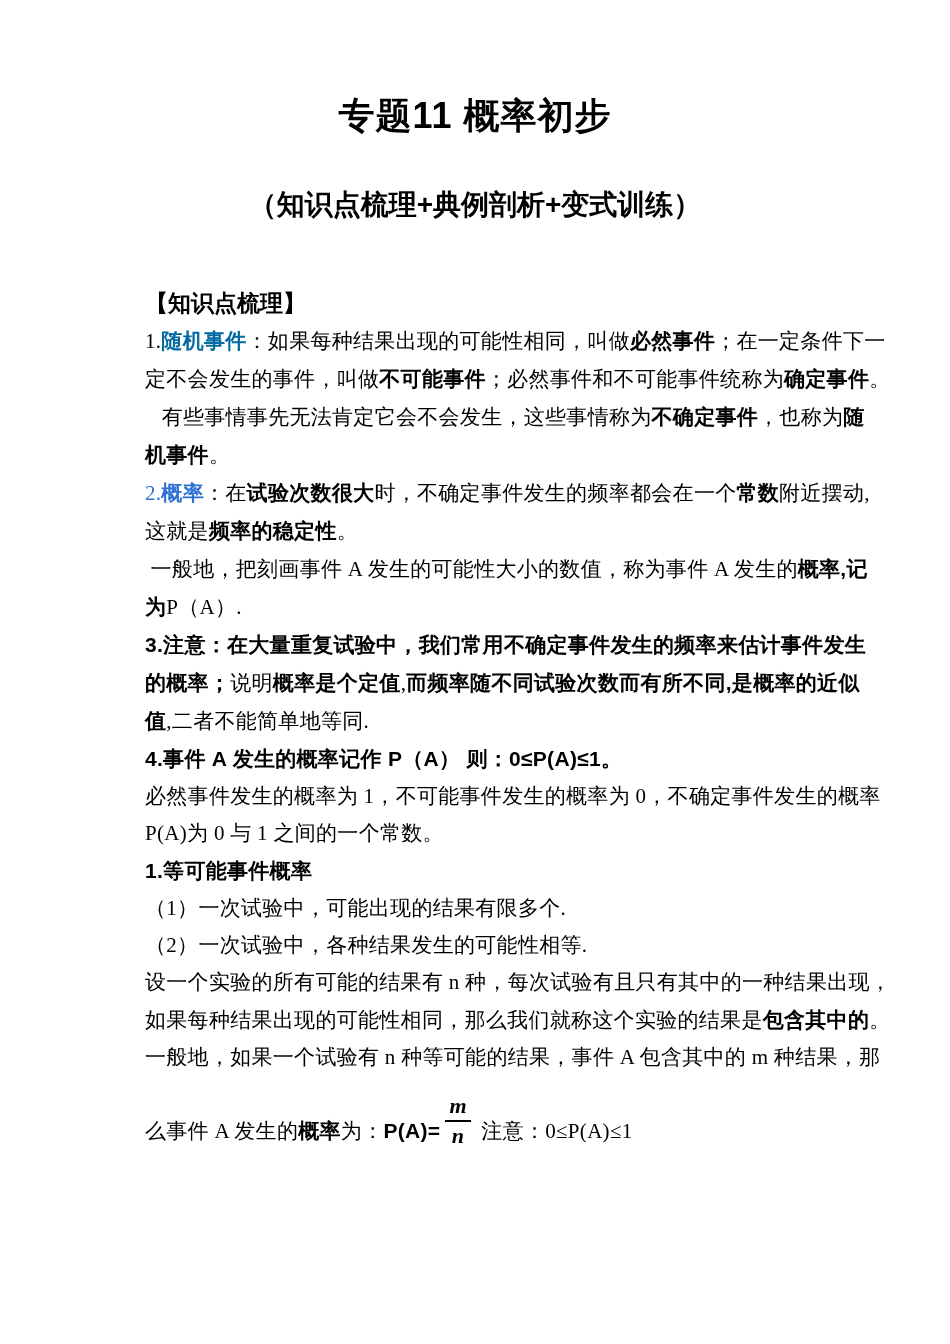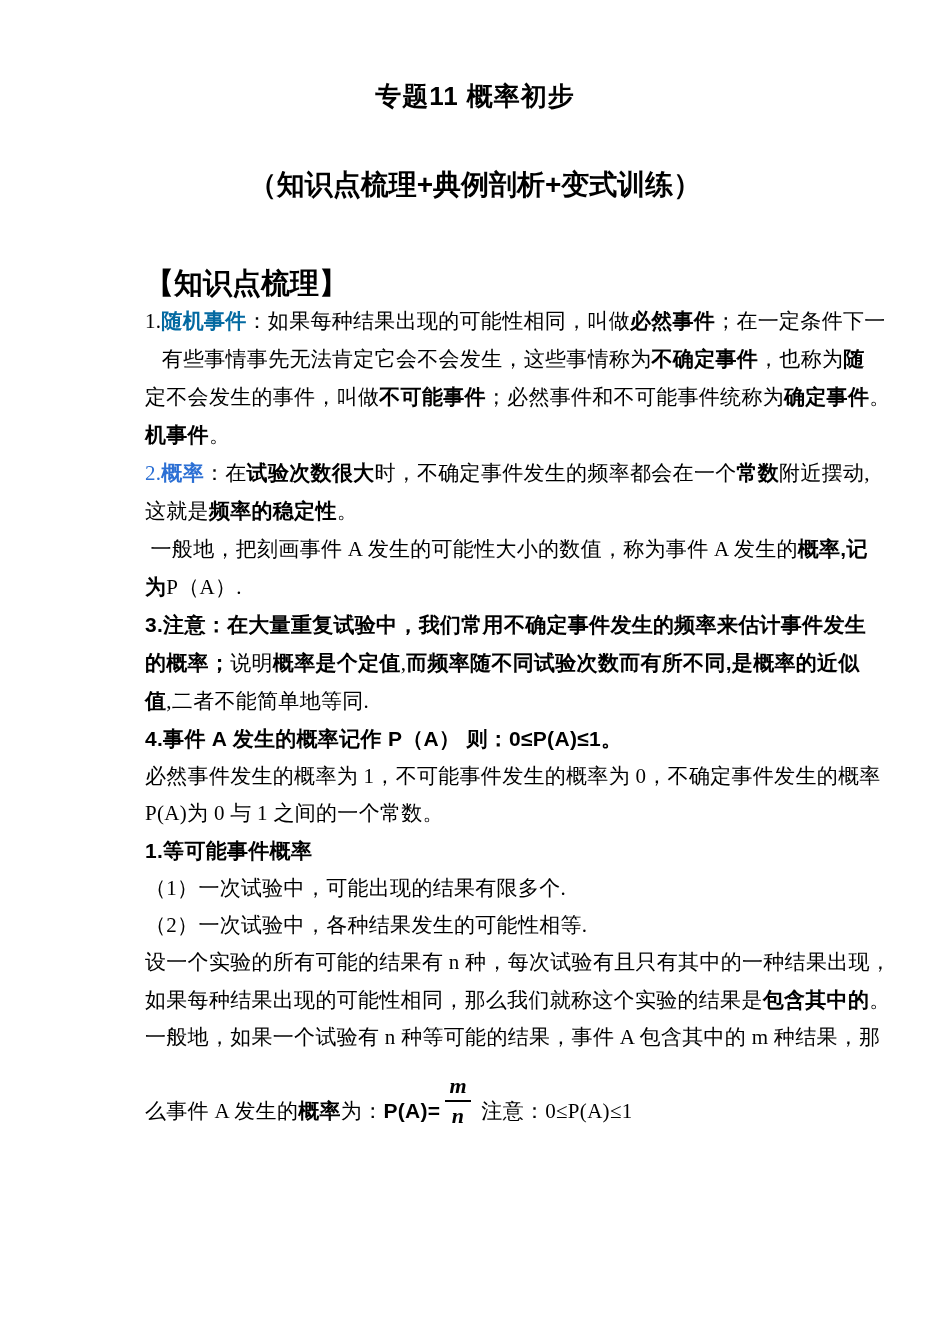--- a/index.html
+++ b/index.html
@@ -10,43 +10,43 @@
   .page {
     position: relative;
     width: 950px;
     height: 1344px;
     background: #ffffff;
     color: #000000;
     font-family: "Liberation Serif", serif;
     overflow: hidden;
   }
   .doc-title {
-    padding-top: 76px;
+    padding-top: 96px;
     text-align: center;
     font-family: "Liberation Sans", sans-serif;
     font-weight: 700;
-    font-size: 26px;
+    font-size: 36px;
     line-height: 40px;
     letter-spacing: 1px;
   }
   .doc-subtitle {
     margin-top: 54px;
     text-align: center;
     font-family: "Liberation Sans", sans-serif;
     font-weight: 700;
     font-size: 28px;
     line-height: 30px;
   }
   .content {
     margin: 65px 110px 0 145px;
   }
   .section-heading {
     font-family: "Liberation Sans", sans-serif;
     font-weight: 700;
-    font-size: 29px;
+    font-size: 23px;
     line-height: 37px;
   }
   .line {
     font-size: 21px;
     line-height: 37px;
     white-space: pre;
     letter-spacing: 0.3px;
   }
   .line .b {
     font-weight: 700;
@@ -88,22 +88,22 @@
 </head>
 <body>
 
 <div class="page">
   <div class="doc-title">专题11 概率初步</div>
   <div class="doc-subtitle">（知识点梳理+典例剖析+变式训练）</div>
   <div class="content">
     <div class="section-heading">【知识点梳理】</div>
     <div>
         <div class="line"><span>1.</span><span class="b" style="color: #0369a1;">随机事件</span><span>：如果每种结果出现的可能性相同，叫做</span><span class="b">必然事件</span><span>；在一定条件下一</span></div>
+        <div class="line"><span>定不会发生的事件，叫做</span><span class="b">不可能事件</span><span>；必然事件和不可能事件统称为</span><span class="b">确定事件</span><span>。</span></div>
         <div class="line"><span>   有些事情事先无法肯定它会不会发生，这些事情称为</span><span class="b">不确定事件</span><span>，也称为</span><span class="b">随</span></div>
-        <div class="line"><span>定不会发生的事件，叫做</span><span class="b">不可能事件</span><span>；必然事件和不可能事件统称为</span><span class="b">确定事件</span><span>。</span></div>
         <div class="line"><span class="b">机事件</span><span>。</span></div>
         <div class="line"><span style="color: rgb(43, 111, 212);">2.</span><span class="b" style="color: rgb(43, 111, 212);">概率</span><span>：在</span><span class="b">试验次数很大</span><span>时，不确定事件发生的频率都会在一个</span><span class="b">常数</span><span>附近摆动,</span></div>
         <div class="line"><span>这就是</span><span class="b">频率的稳定性</span><span>。</span></div>
         <div class="line"><span> 一般地，把刻画事件 A 发生的可能性大小的数值，称为事件 A 发生的</span><span class="b">概率,记</span></div>
         <div class="line"><span class="b">为</span><span>P（A）.</span></div>
         <div class="line"><span class="b">3.注意：在大量重复试验中，我们常用不确定事件发生的频率来估计事件发生</span></div>
         <div class="line"><span class="b">的概率</span><span class="b">；</span><span>说明</span><span class="b">概率是个定值</span><span>,</span><span class="b">而频率随不同试验次数而有所不同,是概率的近似</span></div>
         <div class="line"><span class="b">值</span><span>,二者不能简单地等同.</span></div>
         <div class="line"><span class="b">4.事件 A 发生的概率记作 P（A） 则：0≤P(A)≤1。</span></div>
         <div class="line"><span>必然事件发生的概率为 1，不可能事件发生的概率为 0，不确定事件发生的概率</span></div>

